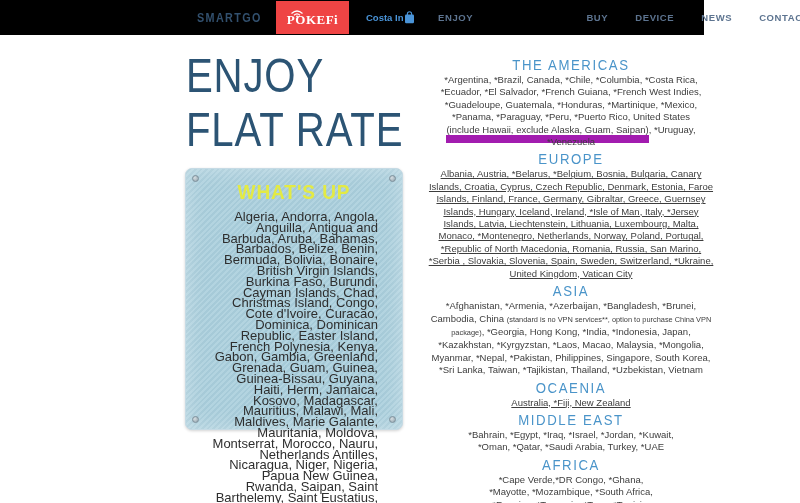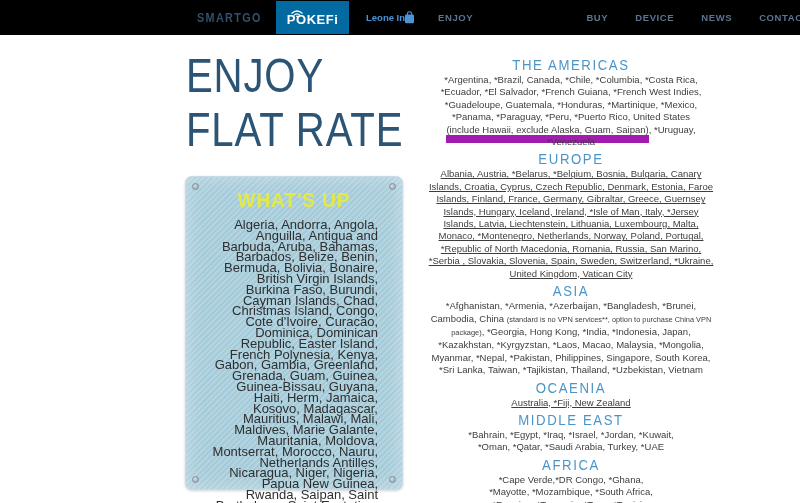--- a/index.html
+++ b/index.html
@@ -1,39 +1,39 @@
 <!DOCTYPE html>
 <html><head>
 <meta charset="utf-8">
 <style>
   html,body{margin:0;padding:0;}
   body{width:800px;height:503px;position:relative;overflow:hidden;background:#fff;
        font-family:"Liberation Sans",sans-serif;-webkit-font-smoothing:antialiased;}
 
   
-  .topbar{position:absolute;top:0;left:0;width:800px;height:35px;background:#000;}
+  .topbar{position:absolute;top:0;left:0;width:704px;height:35px;background:#000;}
   .brand{position:absolute;left:197px;top:0;height:35px;display:flex;align-items:center;cursor:pointer;}
   .smartgo{color:#32506e;font-weight:bold;font-size:12px;letter-spacing:1.5px;margin-right:7px;
            transform:scaleX(0.9);transform-origin:left center;}
-  .pokefi-box{background:#0369a1;padding:9px 11px 6px;position:relative;}
+  .pokefi-box{background:#ef4444;padding:9px 11px 6px;position:relative;font-family:Liberation Serif, serif;}
   .pokefi{color:#fff;font-weight:bold;font-size:13px;letter-spacing:0.5px;}
   .wifi{position:absolute;top:2px;left:13px;}
   .signin{position:absolute;left:366px;top:12px;font-size:9.5px;color:#4a94d8;text-decoration:none;font-weight:bold;}
   .bag{position:absolute;left:404px;top:10px;cursor:pointer;}
   .nav{position:absolute;left:438px;top:12px;display:flex;gap:27px;}
   .nav a{font-size:9.5px;color:#5d7490;text-decoration:none;font-weight:bold;letter-spacing:0.6px;white-space:nowrap;}
   .nav a.active{color:#ffffff;margin-top:46px;}
 
   
   .hero{position:absolute;left:186px;top:48px;color:#2c5474;font-size:49px;line-height:54px;
         letter-spacing:1px;font-weight:400;white-space:nowrap;
         transform:scaleX(0.82);transform-origin:left top;}
 
   
-  .panel{position:absolute;left:185px;top:176px;width:218px;height:314px;box-sizing:border-box;
+  .panel{position:absolute;left:185px;top:168px;width:218px;height:262px;box-sizing:border-box;
          background:#aacfdd;border:1px solid #c6dbe5;border-radius:7px;
          background-image:repeating-linear-gradient(135deg,rgba(255,255,255,0.10) 0 2px,rgba(0,0,0,0.025) 2px 4px);
          box-shadow:inset 0 0 20px rgba(255,255,255,0.35),0 1px 3px rgba(0,0,0,0.18);}
   .screw{position:absolute;width:7px;height:7px;border-radius:50%;box-sizing:border-box;
          background:radial-gradient(circle at 35% 35%,#d6dee2,#8fa1ab);border:1px solid #7d909b;}
   .screw.tl{top:6px;left:6px}.screw.tr{top:6px;right:6px}
   .screw.bl{bottom:6px;left:6px}.screw.br{bottom:6px;right:6px}
   .panel-title{margin:12px 0 8px;text-align:center;color:#e3ea44;font-size:20px;font-weight:bold;
                letter-spacing:1px;transform:scaleX(0.95);}
   .disclaimer{margin:0 12px 4px;text-align:center;color:#e6007e;font-weight:bold;
@@ -62,21 +62,21 @@
         <svg width="16" height="9" viewBox="0 0 16 9">
           <path d="M2.5 5.5 Q8 0.5 13.5 5.5" fill="none" stroke="#fff" stroke-width="1.2"></path>
           <path d="M5 7.2 Q8 4.5 11 7.2" fill="none" stroke="#fff" stroke-width="1.2"></path>
           <circle cx="8" cy="8.4" r="0.9" fill="#fff"></circle>
         </svg>
       </span>
       <span class="pokefi">POKEFi</span>
     </span>
   </div>
 
-  <a class="signin" href="#">Leone In</a>
+  <a class="signin" href="#">Costa In</a>
 
   <span class="bag">
     <svg width="11" height="13" viewBox="0 0 11 13">
       <path d="M3.4 4.2 V2.8 a2.1 2.1 0 0 1 4.2 0 V4.2" fill="none" stroke="#4a94d8" stroke-width="1.1"></path>
       <rect x="1" y="3.6" width="9" height="8.6" rx="1.2" fill="#4a94d8"></rect>
     </svg>
   </span>
 
   <nav class="nav">
     <a href="#">ENJOY</a>

